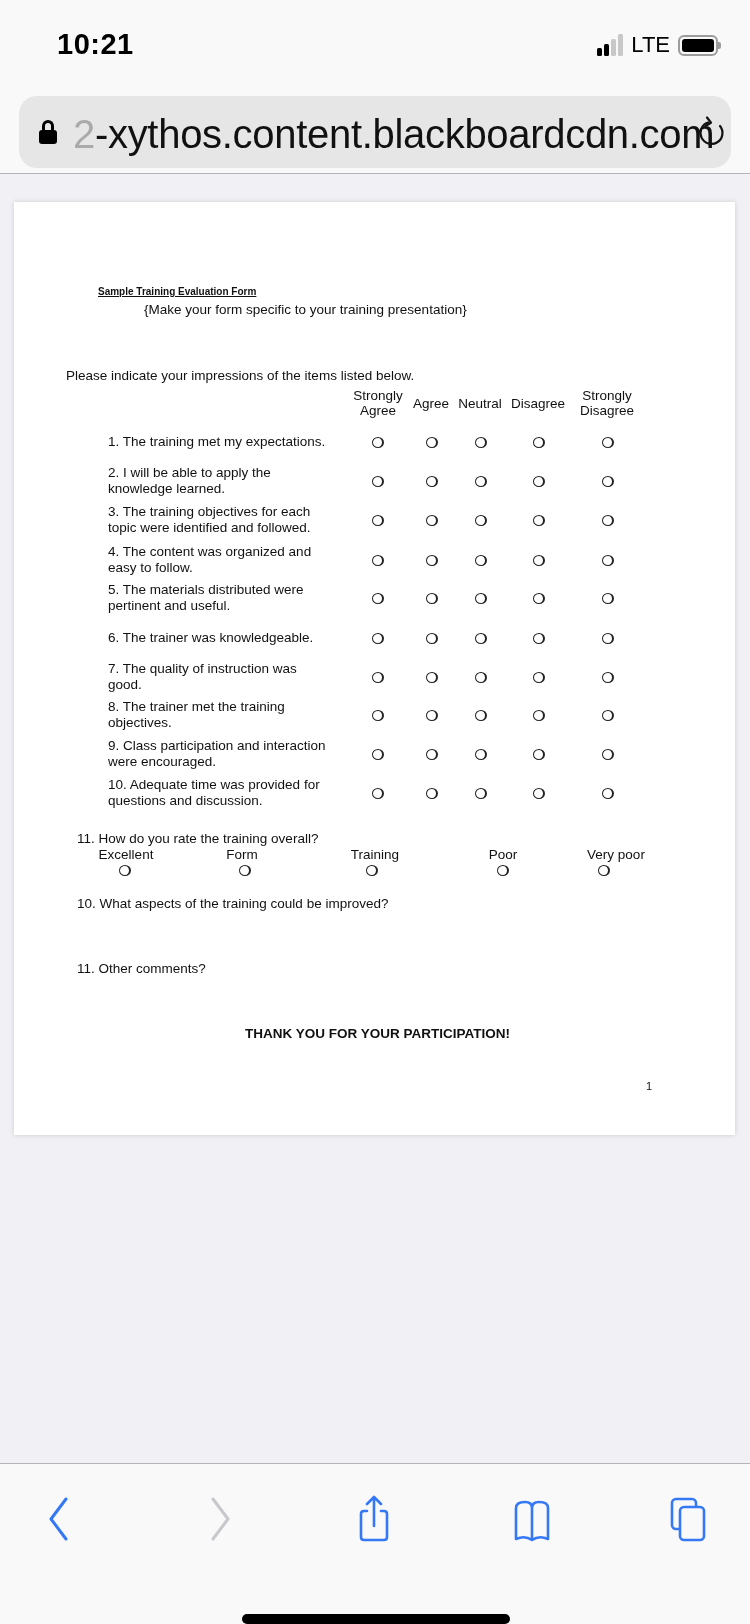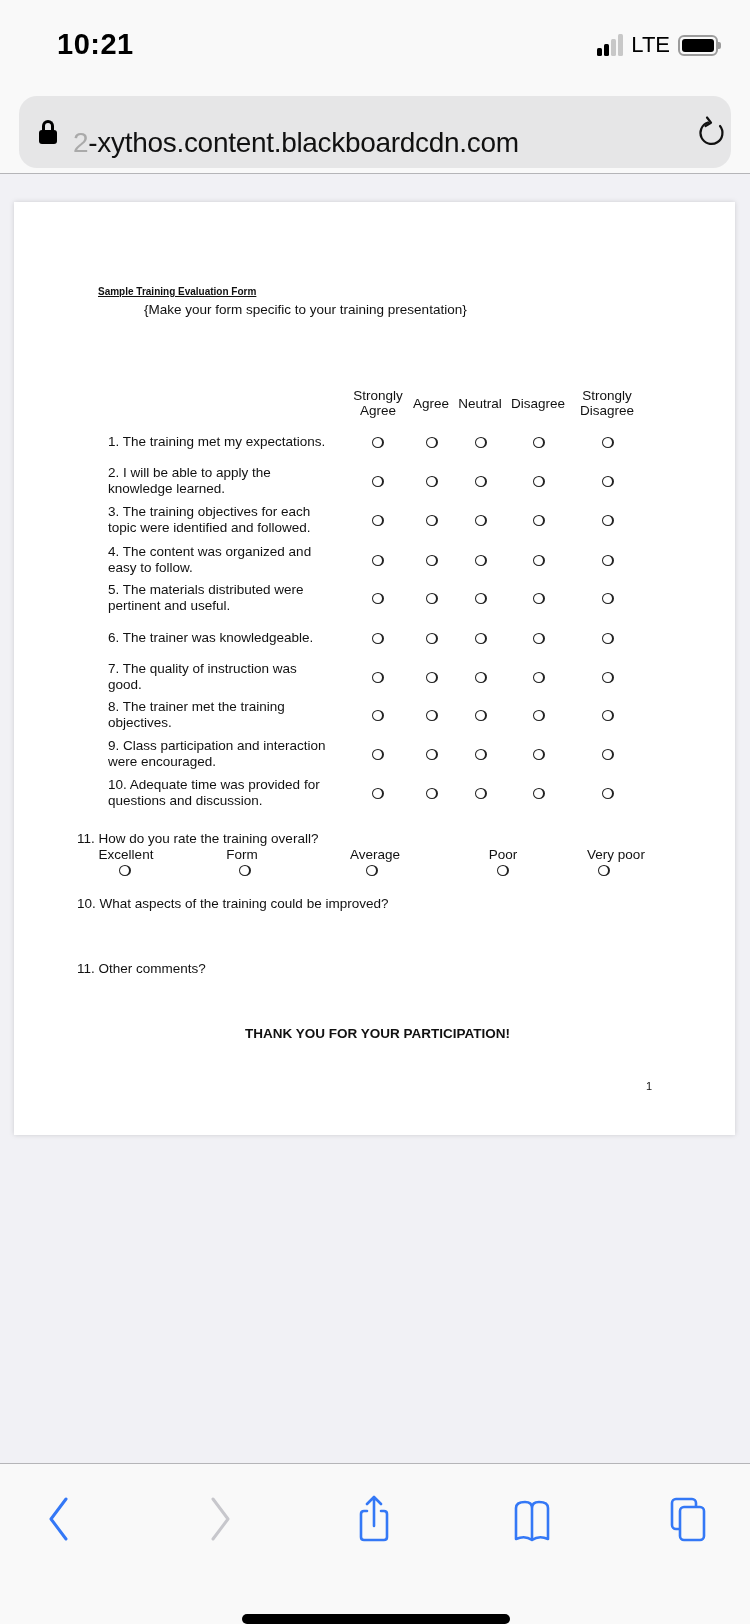--- a/index.html
+++ b/index.html
@@ -15,21 +15,21 @@
   .signal span.off { background: #c8c8c8; }
   .lte { font-size: 22px; font-weight: normal; margin-left: 2px; }
   .battery { position: relative; width: 40px; height: 21px; border: 2px solid #9c9c9c; border-radius: 6px; padding: 2px; margin-left: 2px; }
   .battery .fill { width: 100%; height: 100%; background: #000; border-radius: 3px; }
   .battery::after { content: ""; position: absolute; right: -5px; top: 5px; width: 3px; height: 7px; background: #9c9c9c; border-radius: 0 2px 2px 0; }
 
   .url-bar { position: absolute; left: 19px; top: 96px; width: 712px; height: 72px; background: #e6e6e7; border-radius: 18px; display: flex; align-items: center; }
   .lock { position: absolute; left: 20px; top: 24px; width: 18px; height: 24px; }
   .lock .shackle { position: absolute; left: 3px; top: 0; width: 12px; height: 13px; border: 3px solid #000; border-bottom: none; border-radius: 6px 6px 0 0; }
   .lock .body { position: absolute; left: 0; top: 10px; width: 18px; height: 14px; background: #000; border-radius: 3px; }
-  .url-text { position: absolute; left: 54px; top: 16px; font-size: 28px; color: #111; letter-spacing: -0.3px; white-space: nowrap; margin-top: 15px; }
+  .url-text { position: absolute; left: 54px; top: 16px; font-size: 40px; color: #111; letter-spacing: -0.3px; white-space: nowrap; }
   .url-text .first { color: #aaa; }
   .reload { position: absolute; left: 675px; top: 18px; width: 36px; height: 36px; }
 
   
   .doc-page { position: absolute; left: 14px; top: 202px; width: 721px; height: 933px; background: #fff; box-shadow: 0 0 5px rgba(0,0,0,0.15); }
   .doc { position: absolute; left: 0; top: 0; width: 750px; height: 1200px; font-family: "Liberation Sans", sans-serif; font-size: 13.5px; color: #111; }
   .abs { position: absolute; white-space: nowrap; }
   .title { left: 98px; top: 286px; font-weight: bold; text-decoration: underline; font-size: 10px; }
   .subtitle { left: 144px; top: 302px; }
   .intro { left: 66px; top: 368px; }
@@ -74,20 +74,21 @@
       <path d="M 26 12 A 11 11 0 1 1 14 8.5" fill="none" stroke="#111" stroke-width="2.2" stroke-linecap="round"></path>
       <path d="M 13 3.5 L 17 8.7 L 11.5 12" fill="none" stroke="#111" stroke-width="2.2" stroke-linecap="round" stroke-linejoin="round"></path>
     </svg>
   </div>
 </div>
 
 <div class="doc-page"></div>
 <div class="doc">
   <div class="abs title">Sample Training Evaluation Form</div>
   <div class="abs subtitle">{Make your form specific to your training presentation}</div>
+  <div class="abs intro">Please indicate your impressions of the items listed below.</div>
 
   <div class="abs col-head" style="left:346px; top:388px; width:64px;">
     <div>Strongly</div>
     <div>Agree</div>
   </div>
   <div class="abs col-head" style="left:406px; top:396px; width:50px;">Agree</div>
   <div class="abs col-head" style="left:454px; top:396px; width:52px;">Neutral</div>
   <div class="abs col-head" style="left:506px; top:396px; width:64px;">Disagree</div>
   <div class="abs col-head" style="left:572px; top:388px; width:70px;">
     <div>Strongly</div>
@@ -184,21 +185,21 @@
       <span class="radio" style="left: 532px; top: 787px;"></span>
       <span class="radio" style="left: 601px; top: 787px;"></span>
     </div>
 
   <div class="abs" style="left:77px; top:831px;">11. How do you rate the training overall?</div>
   <div id="overall">
       <div class="abs overall-label" style="left: 86px; width: 80px; top: 847px;">Excellent</div>
       <span class="radio" style="left: 118px; top: 864px;"></span>
       <div class="abs overall-label" style="left: 202px; width: 80px; top: 847px;">Form</div>
       <span class="radio" style="left: 238px; top: 864px;"></span>
-      <div class="abs overall-label" style="left: 335px; width: 80px; top: 847px;">Average</div>
+      <div class="abs overall-label" style="left: 335px; width: 80px; top: 847px;">Training</div>
       <span class="radio" style="left: 365px; top: 864px;"></span>
       <div class="abs overall-label" style="left: 463px; width: 80px; top: 847px;">Poor</div>
       <span class="radio" style="left: 496px; top: 864px;"></span>
       <div class="abs overall-label" style="left: 576px; width: 80px; top: 847px;">Very poor</div>
       <span class="radio" style="left: 597px; top: 864px;"></span>
     </div>
 
   <div class="abs" style="left:77px; top:896px;">10. What aspects of the training could be improved?</div>
   <div class="abs" style="left:77px; top:961px;">11. Other comments?</div>
 

